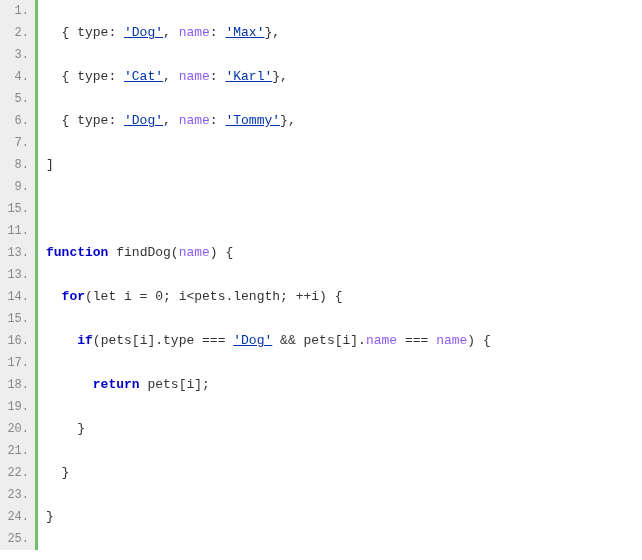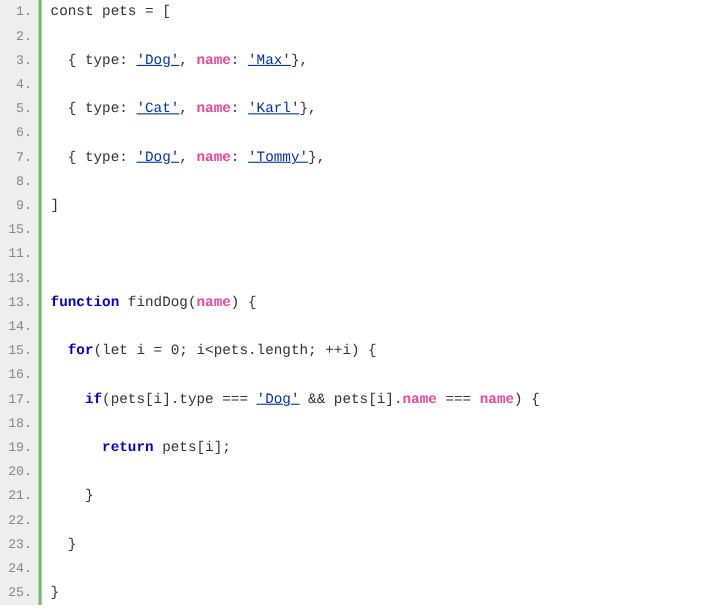--- a/index.html
+++ b/index.html
@@ -36,21 +36,21 @@
     background: #ffffff;
   }
   .line {
     height: 22px;
     line-height: 22px;
     white-space: pre;
     color: #333333;
   }
   .kw { color: #0000cc; font-weight: bold; }
   .str { color: #0033aa; text-decoration: underline; }
-  .name { color: #ec4899; font-weight: bold; }
+  .name { color: #8b5cf6; font-weight: normal; }
 </style>
 </head>
 <body>
 
 <div class="editor">
   <div class="gutter" id="gutter">
       <div class="num">1.</div>
       <div class="num">2.</div>
       <div class="num">3.</div>
       <div class="num">4.</div>
@@ -70,21 +70,20 @@
       <div class="num">18.</div>
       <div class="num">19.</div>
       <div class="num">20.</div>
       <div class="num">21.</div>
       <div class="num">22.</div>
       <div class="num">23.</div>
       <div class="num">24.</div>
       <div class="num">25.</div>
     </div>
   <div class="code" id="code">
-      <div class="line"><span>const pets = [</span></div>
       <div class="line">&nbsp;</div>
       <div class="line"><span>  { type: </span><span class="str">'Dog'</span><span>, </span><span class="name">name</span><span>: </span><span class="str">'Max'</span><span>},</span></div>
       <div class="line">&nbsp;</div>
       <div class="line"><span>  { type: </span><span class="str">'Cat'</span><span>, </span><span class="name">name</span><span>: </span><span class="str">'Karl'</span><span>},</span></div>
       <div class="line">&nbsp;</div>
       <div class="line"><span>  { type: </span><span class="str">'Dog'</span><span>, </span><span class="name">name</span><span>: </span><span class="str">'Tommy'</span><span>},</span></div>
       <div class="line">&nbsp;</div>
       <div class="line"><span>]</span></div>
       <div class="line">&nbsp;</div>
       <div class="line">&nbsp;</div>

